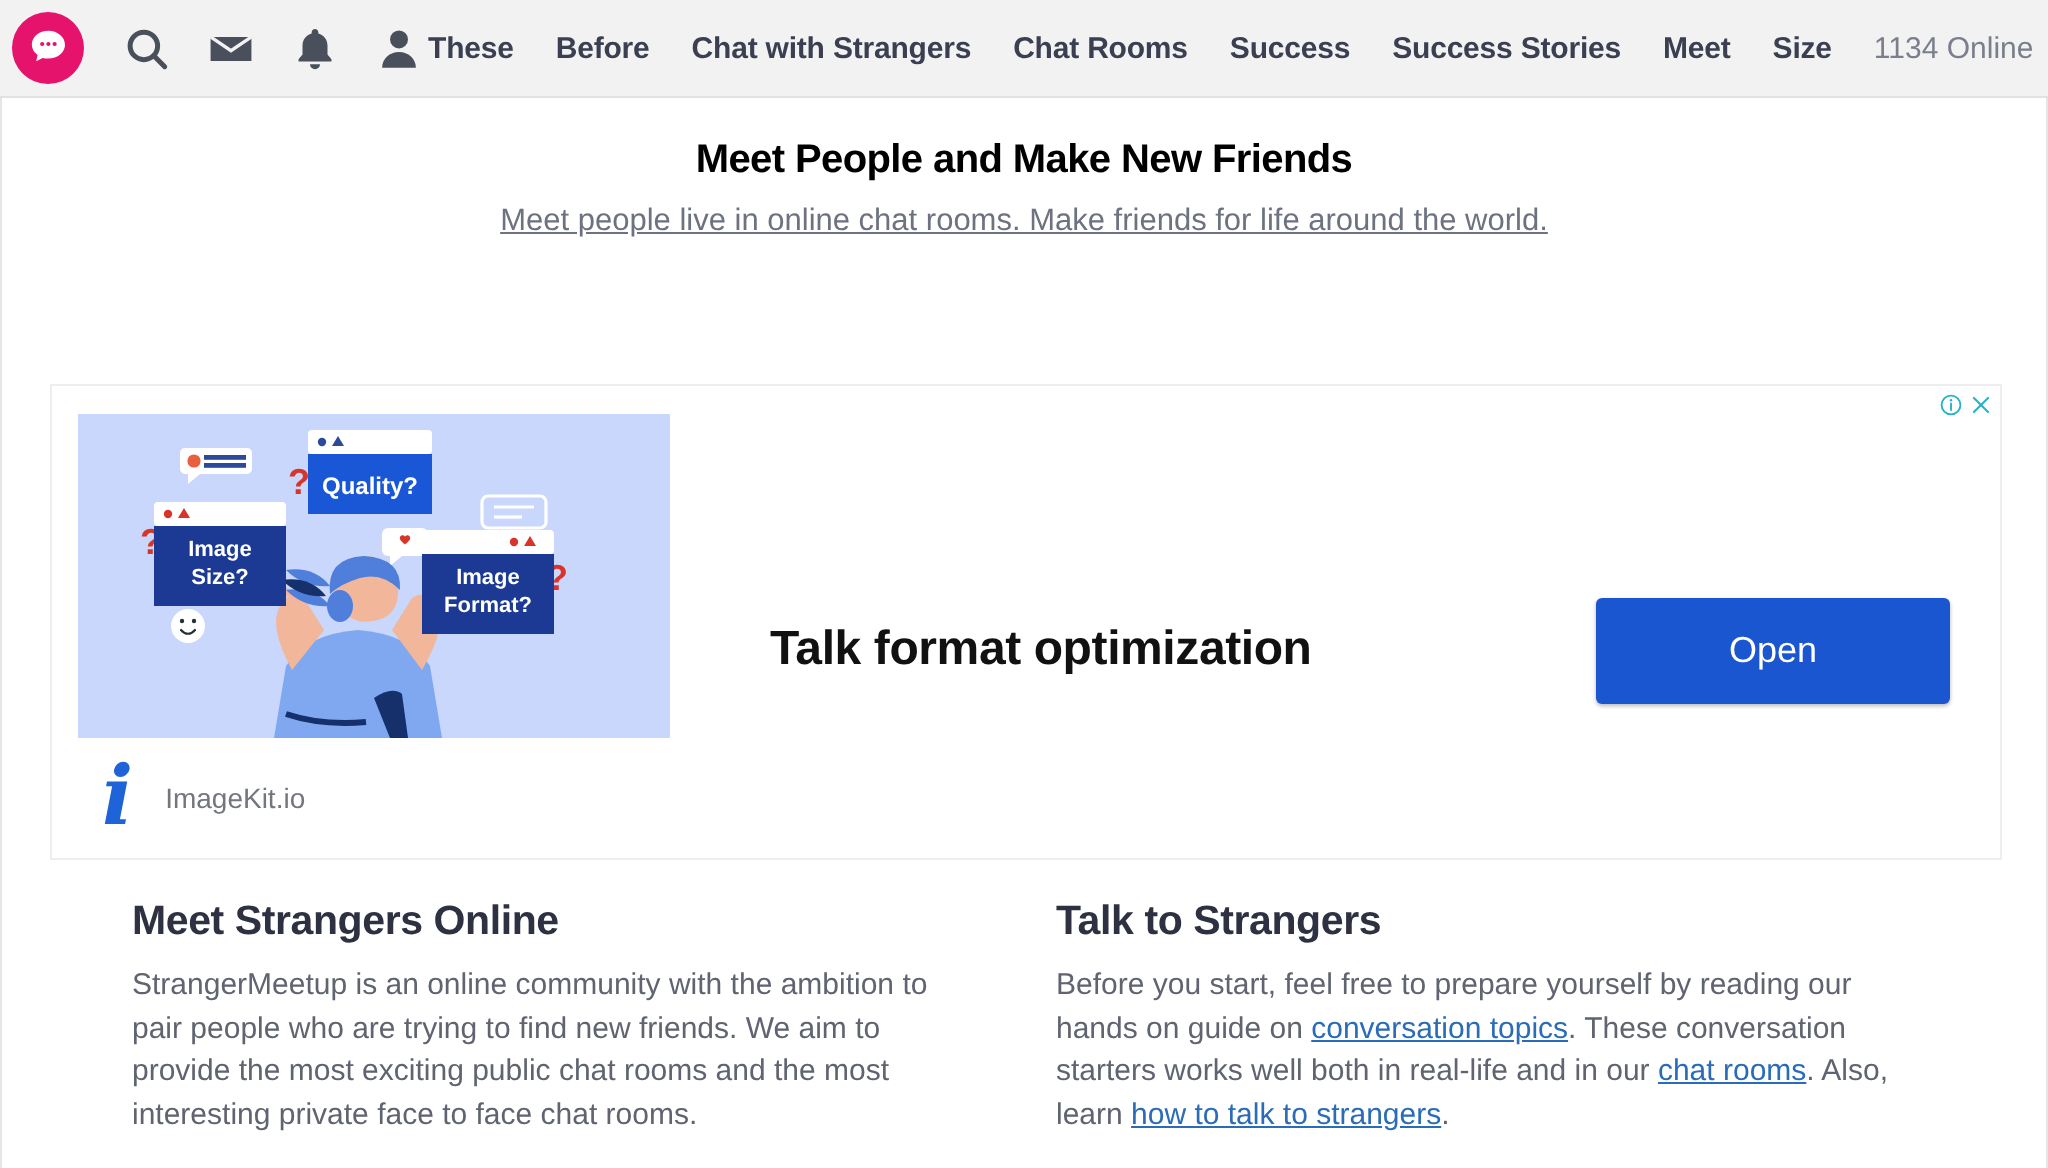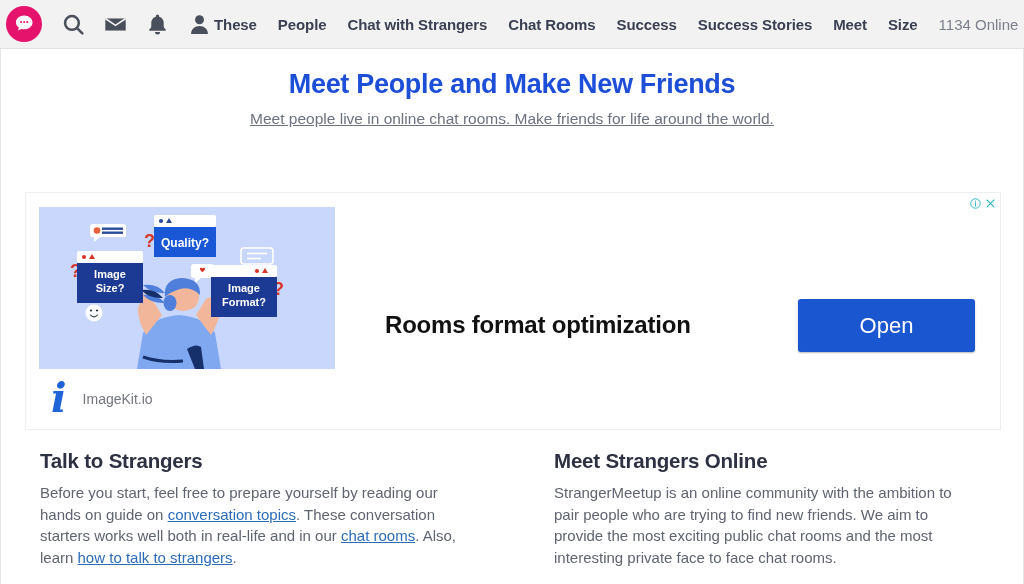--- a/index.html
+++ b/index.html
@@ -68,23 +68,23 @@
     position: relative;
     border-left: 1px solid #e6e6e6;
     border-right: 1px solid #e6e6e6;
     height: 535px;
     background: #fff;
   }
   
   .hero { padding-top: 20px; text-align: center; }
   .hero h1 {
     margin: 0;
-    font-size: 27px;
-    font-weight: bold;
-    color: #1d4ed8;
+    font-size: 20px;
+    font-weight: bold;
+    color: #000000;
     letter-spacing: -0.3px;
   }
   .hero p {
     margin: 10px 0 0 0;
     font-size: 15.5px;
     color: #6d7280;
     text-decoration: underline;
   }
   
   .ad-top {
@@ -144,21 +144,21 @@
     letter-spacing: -0.2px;
   }
   .ad-cta {
     position: absolute;
     right: 12px; top: 92px;
     width: 177px; height: 53px;
     background: #1a56cf;
     color: #ffffff;
     border: none;
     border-radius: 3px;
-    font-size: 22px;
+    font-size: 18px;
     font-family: "Liberation Sans", sans-serif;
     cursor: pointer;
     box-shadow: 0 1px 2px rgba(0,0,0,0.28);
   }
   
   .cols {
     position: absolute;
     left: 0; top: 400px;
     width: 100%;
     display: flex;
@@ -226,21 +226,21 @@
       <div class="nicon">
         <svg width="25" height="25" viewBox="0 0 24 24" fill="#4a4f5c">
           <circle cx="12" cy="7.4" r="4.3"></circle>
           <path d="M3.9 21c0-4.5 3.6-7.6 8.1-7.6s8.1 3.1 8.1 7.6z"></path>
         </svg>
       </div>
     </div>
 
     <div class="nav-links">
       <a class="nav-link" href="#">These</a>
-      <a class="nav-link" href="#">People</a>
+      <a class="nav-link" href="#">Before</a>
       <a class="nav-link" href="#">Chat with Strangers</a>
       <a class="nav-link" href="#">Chat Rooms</a>
       <a class="nav-link" href="#">Success</a>
       <a class="nav-link" href="#">Success Stories</a>
       <a class="nav-link" href="#">Meet</a>
       <a class="nav-link" href="#">Size</a>
       <span class="nav-online">1134 Online</span>
     </div>
   </div>
 
@@ -355,35 +355,35 @@
               <text x="205" y="99" text-anchor="middle" font-family="Liberation Sans, sans-serif" font-size="11" font-weight="bold" fill="#ffffff">Format?</text>
             </g>
           </svg>
         </div>
 
         <div class="ad-brand">
           <span class="ad-brand-mark">i</span>
           <span class="ad-brand-name">ImageKit.io</span>
         </div>
 
-        <div class="ad-headline">Rooms format optimization</div>
+        <div class="ad-headline">Talk format optimization</div>
 
         <button class="ad-cta">Open</button>
       </div>
     </div>
 
     <div class="cols">
+
+      <div class="col col-left">
+        <h2>Meet Strangers Online</h2>
+        <p>StrangerMeetup is an online community with the ambition to pair people who are trying to find new friends. We aim to provide the most exciting public chat rooms and the most interesting private face to face chat rooms.</p>
+
+      </div>
 
       <div class="col col-right">
         <h2>Talk to Strangers</h2>
         <p><span>Before you start, feel free to prepare yourself by reading our hands on guide on </span><a href="#">conversation topics</a><span>. These conversation starters works well both in real-life and in our </span><a href="#">chat rooms</a><span>. Also, learn </span><a href="#">how to talk to strangers</a><span>.</span></p>
 
       </div>
-
-      <div class="col col-left">
-        <h2>Meet Strangers Online</h2>
-        <p>StrangerMeetup is an online community with the ambition to pair people who are trying to find new friends. We aim to provide the most exciting public chat rooms and the most interesting private face to face chat rooms.</p>
-
-      </div>
     </div>
 
   </div>
 </div>
 
 </body></html>

